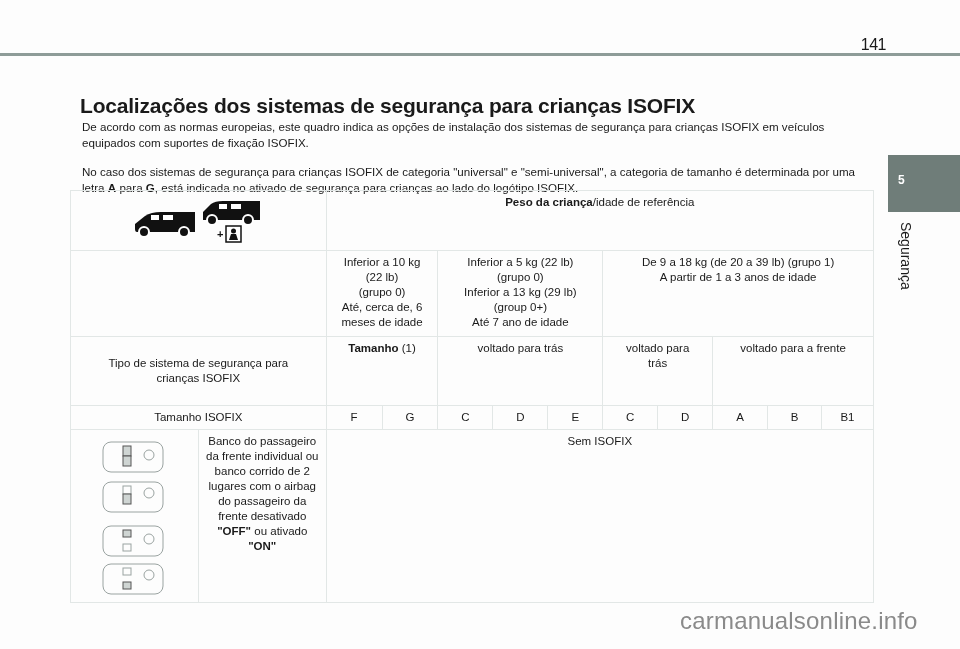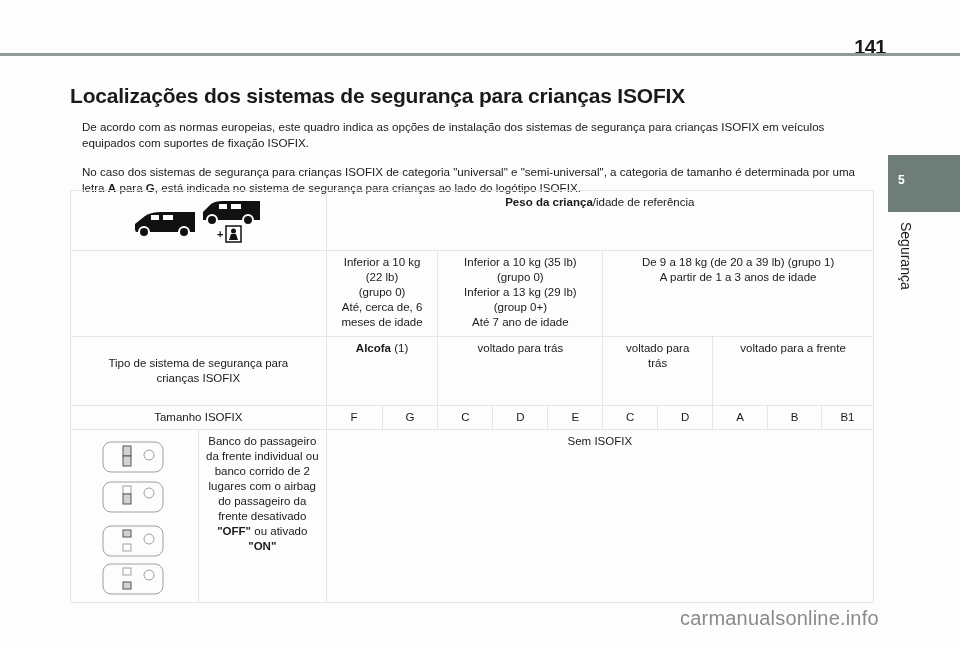--- a/index.html
+++ b/index.html
@@ -1,46 +1,46 @@
 <!DOCTYPE html>
 <html><head>
 <meta charset="utf-8">
 <style>
   html, body { margin:0; padding:0; }
   body { width:960px; height:649px; position:relative; background:#fdfdfd; font-family:"Liberation Sans", sans-serif; color:#1a1a1a; overflow:hidden; }
-  .page-number { position:absolute; top:36px; right:74px; font-size:20px; font-weight:bold; letter-spacing:-0.5px; }
+  .page-number { position:absolute; top:36px; right:74px; font-size:16px; font-weight:normal; letter-spacing:-0.5px; }
   .top-rule { position:absolute; top:53px; left:0; width:960px; height:3px; background:#8e9c98; }
-  .title { position:absolute; top:84px; left:70px; font-size:21px; font-weight:bold; margin:0; letter-spacing:-0.2px; }
+  .title { position:absolute; top:84px; left:70px; font-size:21px; font-weight:bold; margin:10px; letter-spacing:-0.2px; }
   .intro { position:absolute; top:107px; left:70px; width:800px; font-size:11.6px; line-height:16.3px; }
   .intro p { margin:12px; }
   .side-tab { position:absolute; top:155px; left:888px; width:72px; height:57px; background:#6f7d79; }
   .side-tab span { position:absolute; left:10px; top:18px; color:#fff; font-size:12px; font-weight:bold; }
   .side-label { position:absolute; top:222px; left:898px; writing-mode:vertical-rl; font-size:14px; color:#1a1a1a; }
   table { position:absolute; top:190px; left:70px; width:804px; border-collapse:collapse; font-size:11.5px; }
   td { border:1px solid #e2e7e6; text-align:center; vertical-align:top; padding:4px 14px; line-height:15px; }
   .b { font-weight:normal; }
-  .watermark { position:absolute; left:680px; top:607px; font-size:20px; color:#8a8a8a; letter-spacing:0.2px; }
+  .watermark { position:absolute; left:680px; top:607px; font-size:24px; color:#8a8a8a; letter-spacing:0.2px; }
   .icon-cell svg { display:block; margin:0 auto; }
 </style>
 </head>
 <body>
 
 <div class="page-number">141</div>
 <div class="top-rule"></div>
 
 <div class="side-tab">
     <span>5</span>
   </div>
 <div class="side-label">Segurança</div>
 
 <h1 class="title">Localizações dos sistemas de segurança para crianças ISOFIX</h1>
 
 <div class="intro">
   <p>De acordo com as normas europeias, este quadro indica as opções de instalação dos sistemas de segurança para crianças ISOFIX em veículos equipados com suportes de fixação ISOFIX.</p>
-  <p><span>No caso dos sistemas de segurança para crianças ISOFIX de categoria "universal" e "semi-universal", a categoria de tamanho é determinada por uma letra </span><b>A</b><span> para </span><b>G</b><span>, está indicada no sistema de segurança para crianças ao lado do logótipo ISOFIX.</span></p>
+  <p><span>No caso dos sistemas de segurança para crianças ISOFIX de categoria "universal" e "semi-universal", a categoria de tamanho é determinada por uma letra </span><b>A</b><span> para </span><b>G</b><span>, está indicada no ativado de segurança para crianças ao lado do logótipo ISOFIX.</span></p>
 </div>
 
 <table>
   <colgroup>
     <col style="width:128px">
       <col style="width:128px">
     <col style="width:56px">
       <col style="width:56px">
       <col style="width:55px">
       <col style="width:55px">
@@ -78,34 +78,34 @@
   <tr style="height:86px">
     <td colspan="2"></td>
     <td colspan="2">
       <div class="b">Inferior a 10 kg</div>
           <div class="b">(22 lb)</div>
           <div class="b">(grupo 0)</div>
       <div>Até, cerca de, 6</div>
           <div>meses de idade</div>
     </td>
     <td colspan="3">
-      <div class="b">Inferior a 10 kg (35 lb)</div>
+      <div class="b">Inferior a 5 kg (22 lb)</div>
           <div class="b">(grupo 0)</div>
           <div class="b">Inferior a 13 kg (29 lb)</div>
           <div class="b">(group 0+)</div>
       <div>Até 7 ano de idade</div>
     </td>
     <td colspan="5">
       <div class="b">De 9 a 18 kg (de 20 a 39 lb) (grupo 1)</div>
           <div>A partir de 1 a 3 anos de idade</div>
     </td>
   </tr>
   <tr style="height:40px">
     <td colspan="2" class="b" style="padding:19px 24px">Tipo de sistema de segurança para crianças ISOFIX</td>
-    <td colspan="2"><b>Alcofa</b><span> (1)</span></td>
+    <td colspan="2"><b>Tamanho</b><span> (1)</span></td>
     <td colspan="3" class="b">voltado para trás</td>
     <td colspan="2" class="b" style="padding:4px 12px">voltado para trás</td>
     <td colspan="3" class="b">voltado para a frente</td>
   </tr>
   <tr style="height:22px">
     <td colspan="2" class="b">Tamanho ISOFIX</td>
     <td class="b">F</td>
     <td class="b">G</td>
     <td class="b">C</td>
     <td class="b">D</td>

